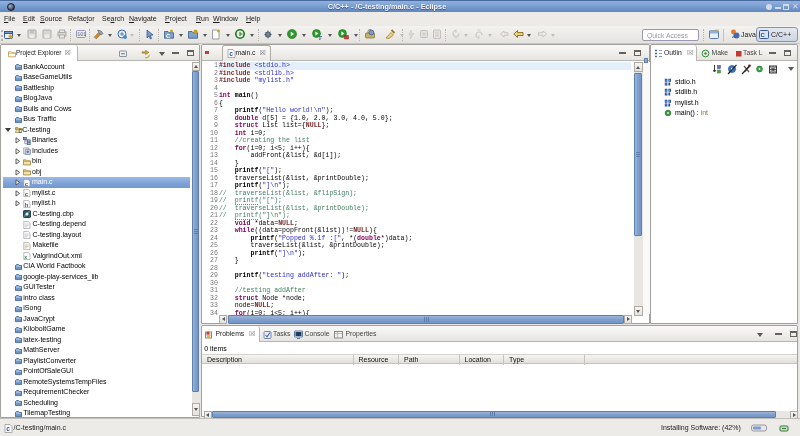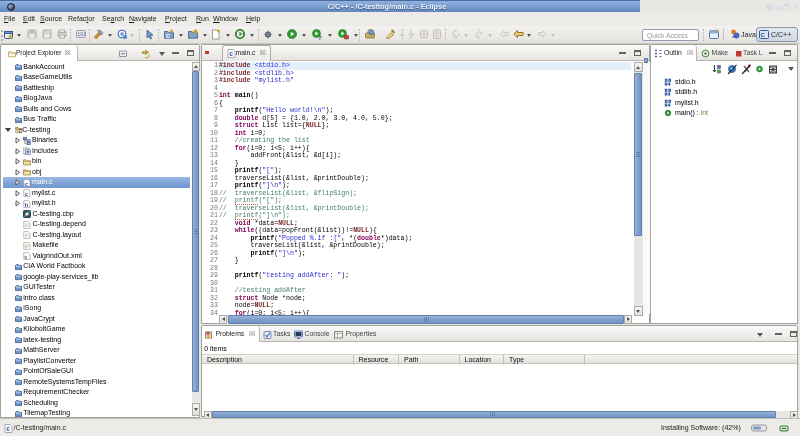--- a/index.html
+++ b/index.html
@@ -1,17 +1,17 @@
 <!DOCTYPE html>
 <html><head><meta charset="utf-8"><style>
 *{margin:0;padding:0;box-sizing:border-box;}
 html,body{width:800px;height:436px;overflow:hidden;}
 body{font-family:"Liberation Sans",sans-serif;background:#E9E7E4;position:relative;}
 .abs{position:absolute;}
-#titlebar{position:absolute;left:0;top:0;width:640px;height:12px;
+#titlebar{position:absolute;left:0;top:0;width:800px;height:12px;
  background:linear-gradient(#93B0DC,#7AA0D4 45%,#6C90C4 80%,#6387BC);
  border-top:1px solid #4A6B9D;}
 #titletext{position:absolute;left:322px;top:1px;width:130px;height:10px;
  font-size:7.3px;font-weight:bold;color:#EFF3FA;text-align:center;line-height:10px;
  text-shadow:0 1px 1px rgba(40,60,100,.75);}
 #menubar{position:absolute;left:0;top:12px;width:800px;height:14px;background:#EDEBE8;}
 #menubar span{position:absolute;top:0;height:14px;line-height:14px;font-size:7px;color:#1c1c1c;}
 #toolbar{position:absolute;left:0;top:26px;width:800px;height:18px;
  background:linear-gradient(#F3F2F0,#EAE8E5 70%,#E4E2DE);border-bottom:1px solid #C9C6C0;}
 .dd{position:absolute;top:8px;width:0;height:0;border-left:2.5px solid transparent;border-right:2.5px solid transparent;border-top:3px solid #555;}

